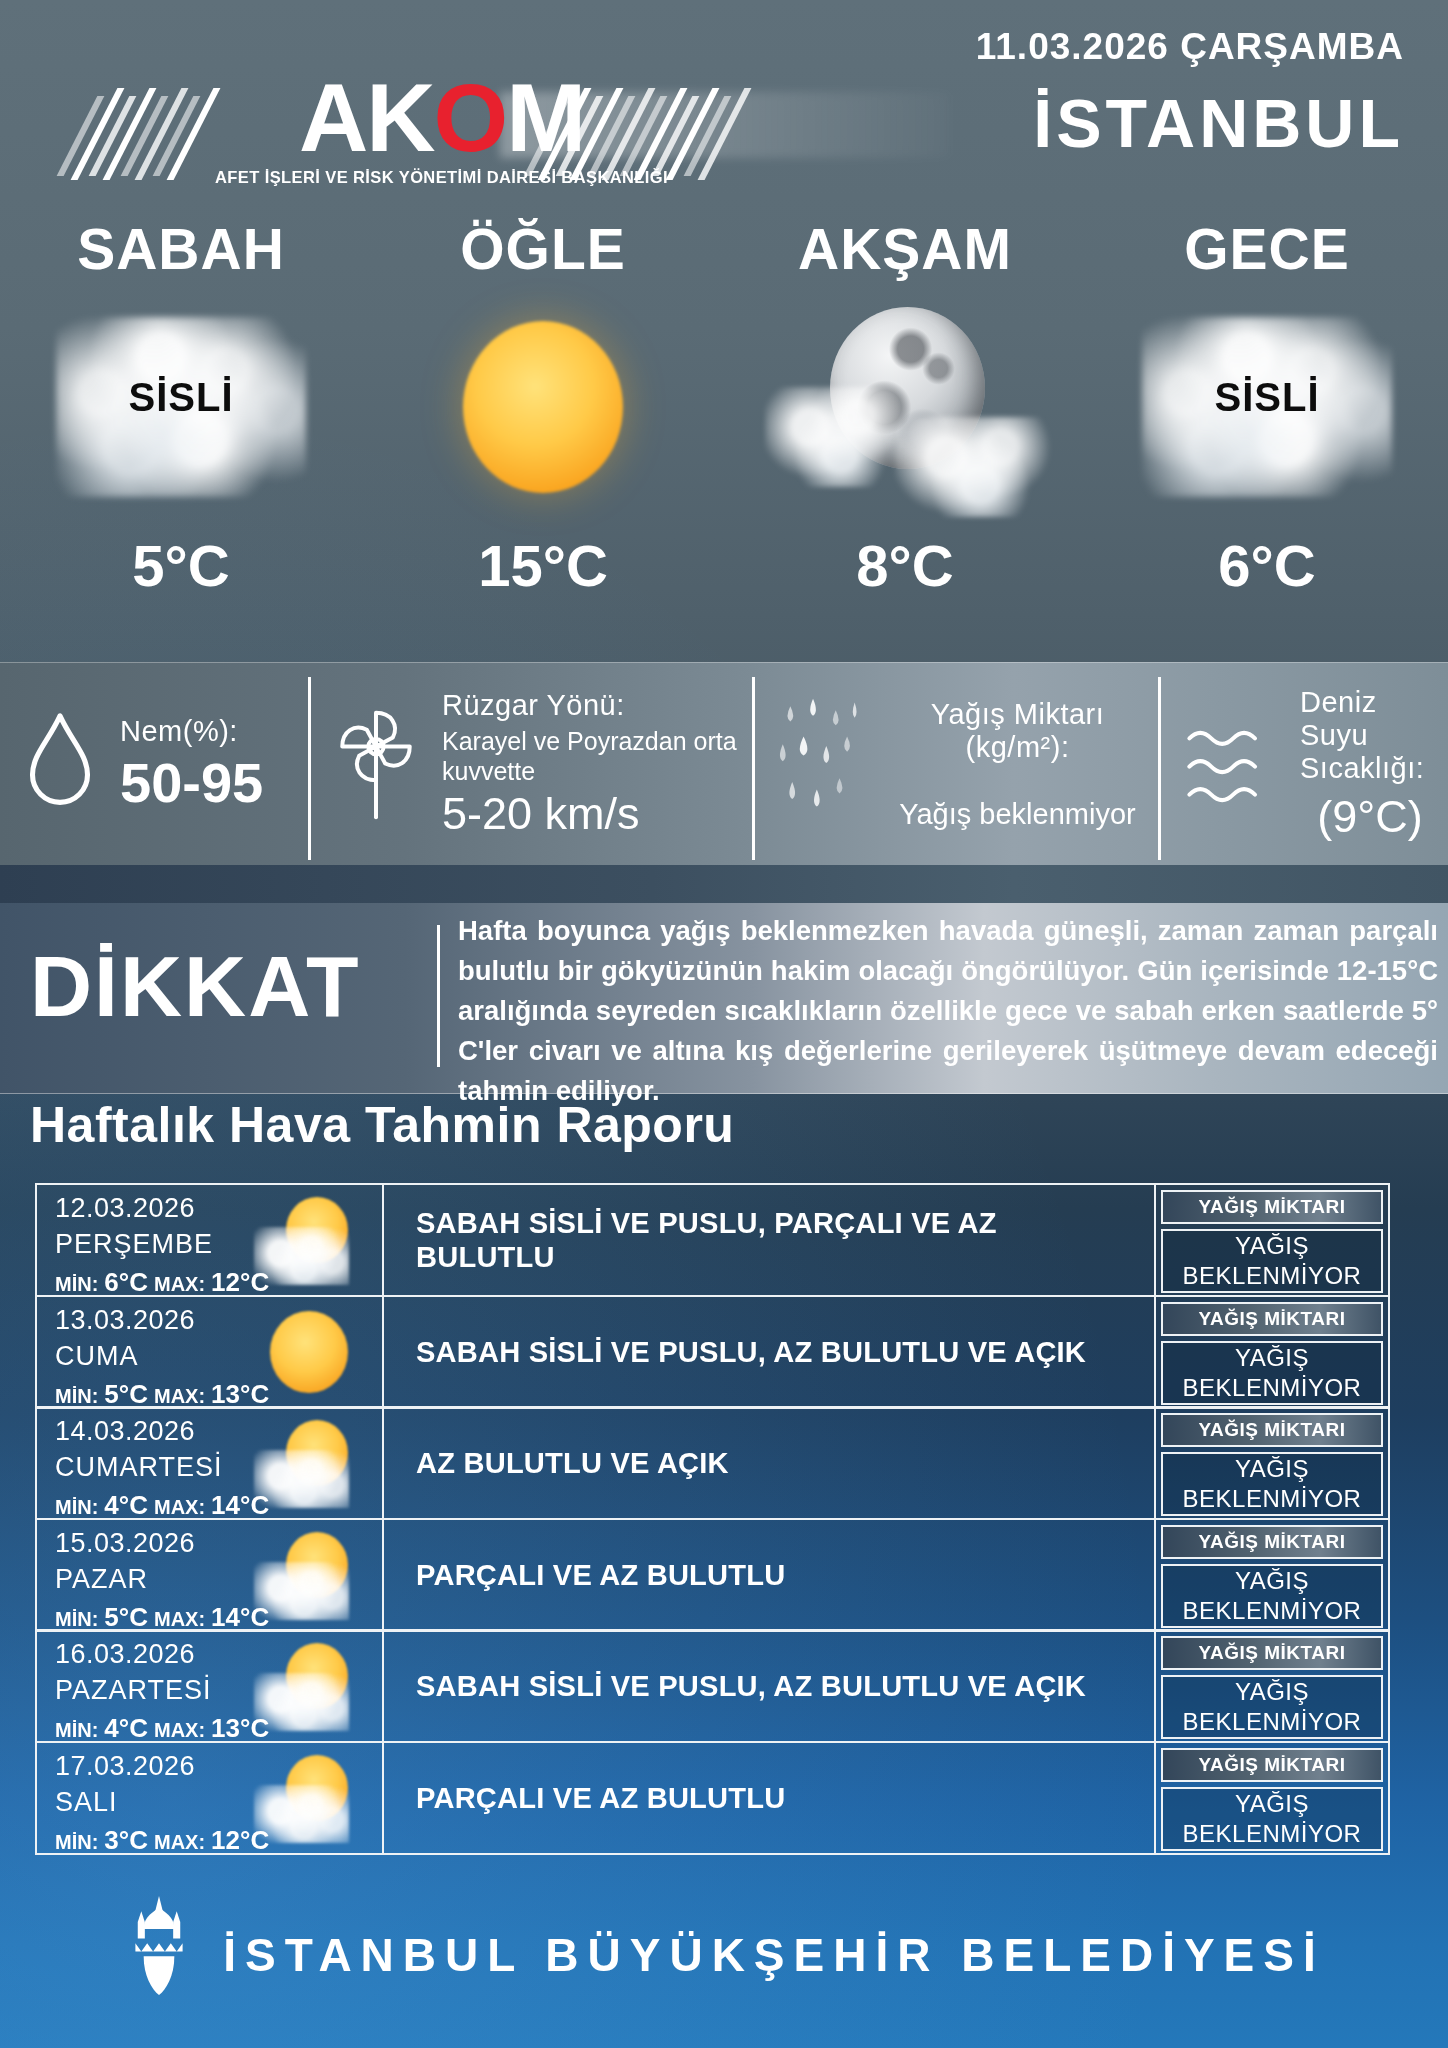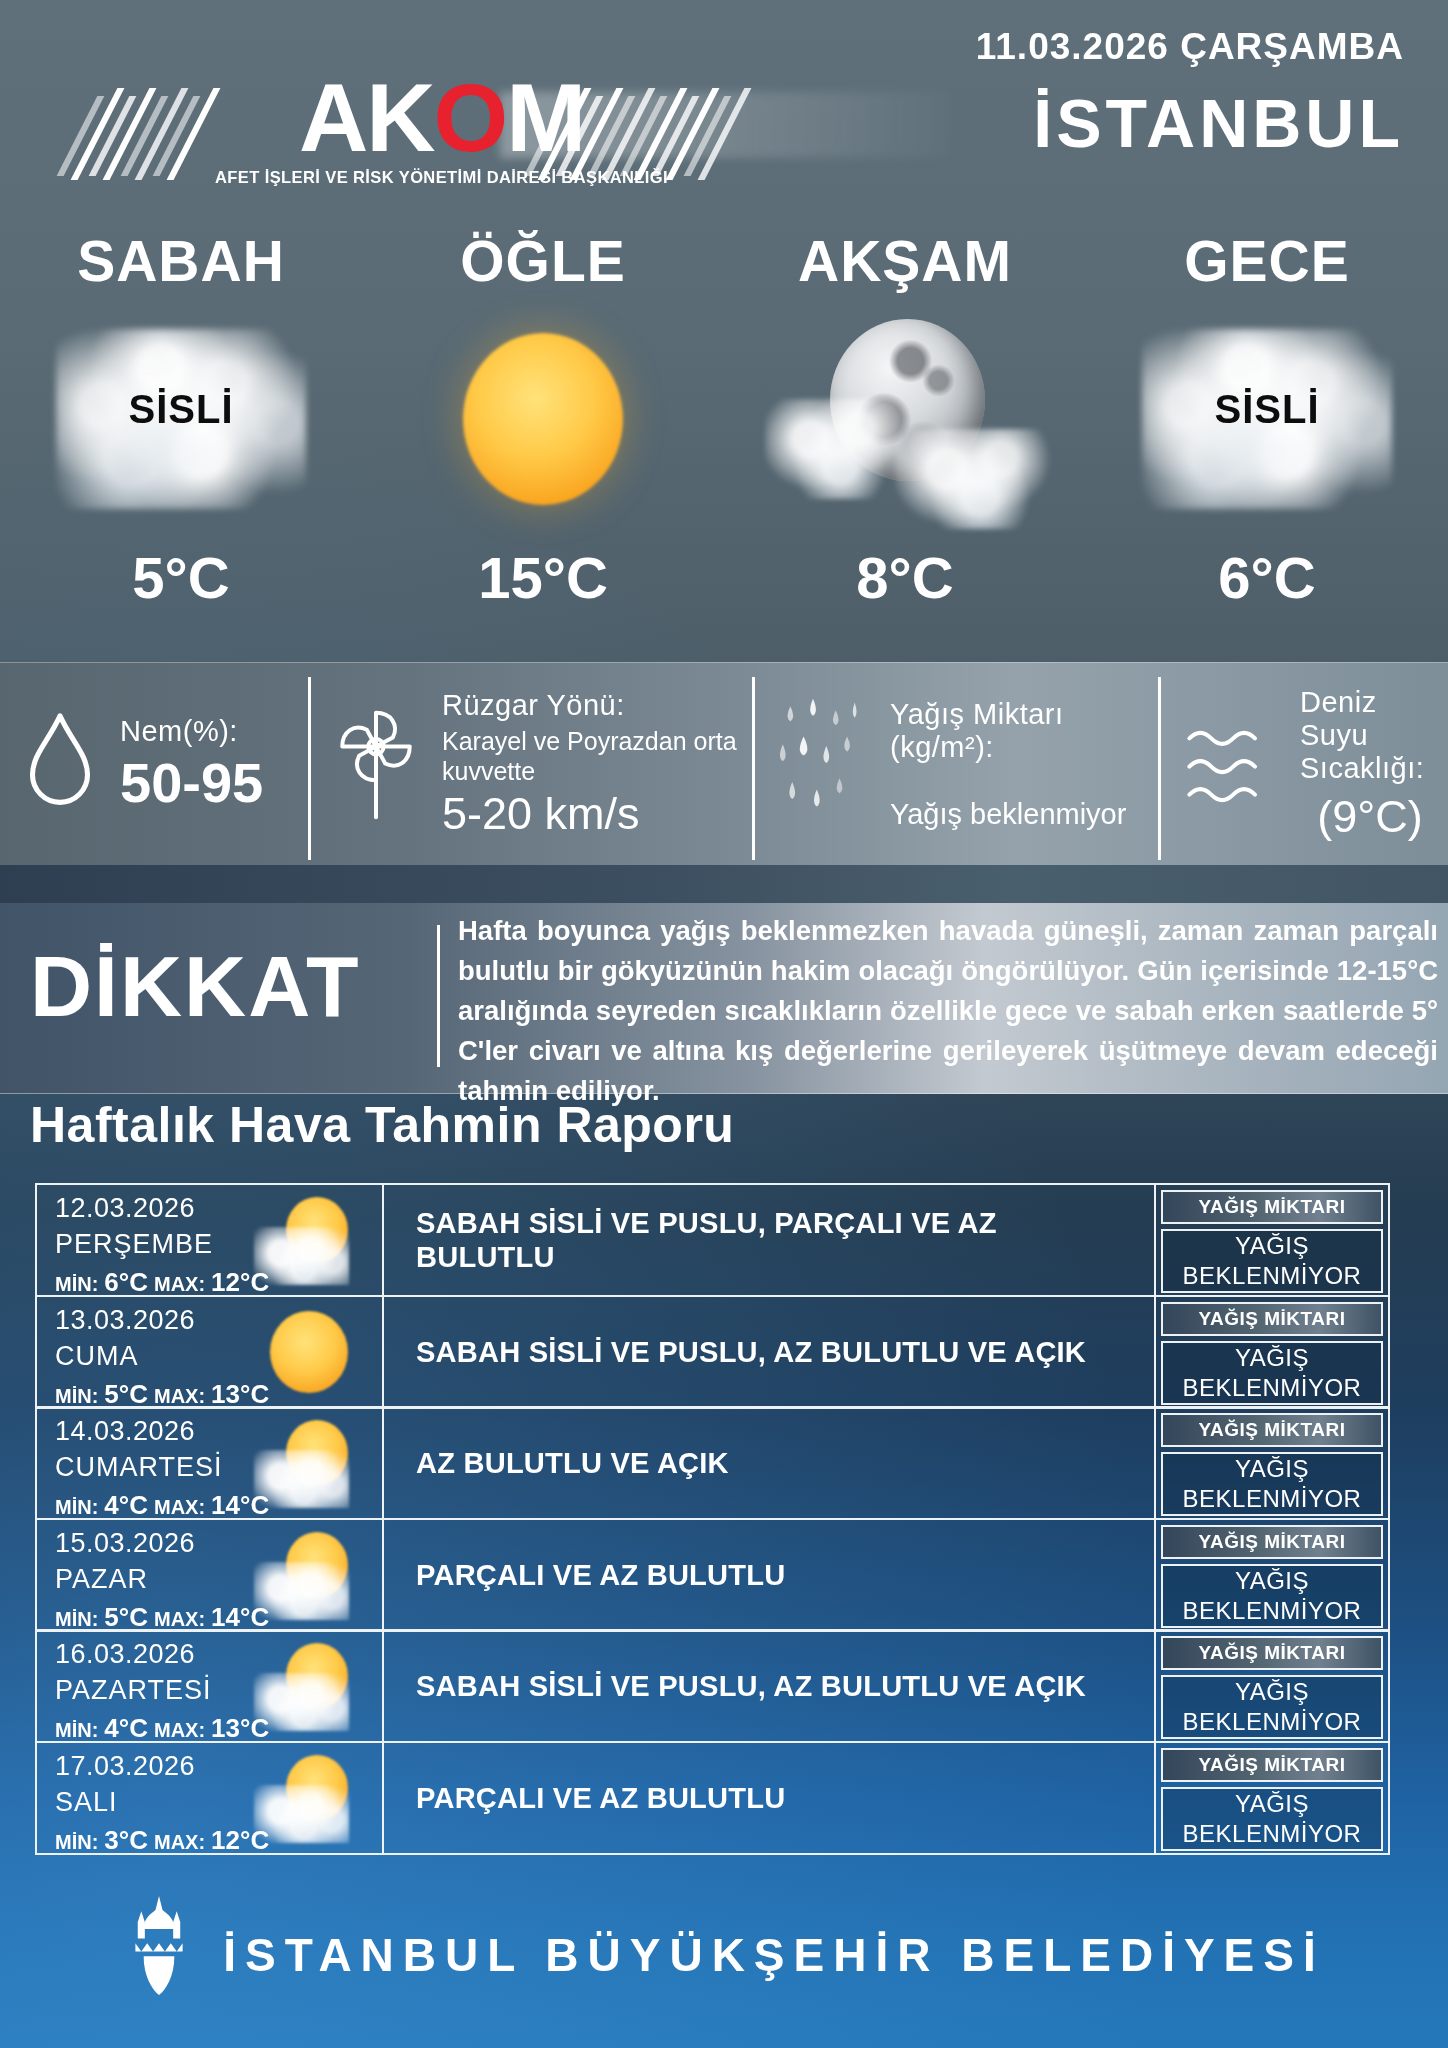--- a/index.html
+++ b/index.html
@@ -18,21 +18,21 @@
   .stripes{position:absolute;display:flex;gap:9px;transform:skewX(-27deg);}
   .stripes span{display:block;width:7px;height:92px;background:#fff;}
   .stripes span:nth-child(odd){opacity:.55;height:80px;margin-top:8px;}
   .stripes span:nth-child(3n){opacity:.8;}
   .st-left{left:78px;top:88px;}
   .st-right{left:545px;top:88px;}
   .akom{position:absolute;left:215px;top:70px;text-align:center;}
   .akom-word{font-size:96px;line-height:96px;font-weight:bold;letter-spacing:-2px;}
   .akom-sub{font-size:16.5px;font-weight:bold;letter-spacing:.4px;margin-top:2px;}
   
-  .dayparts{position:absolute;top:222px;left:0;right:0;height:430px;display:flex;}
+  .dayparts{position:absolute;top:210px;left:0;right:0;height:430px;display:flex;}
   .dp{flex:1;display:flex;flex-direction:column;align-items:center;}
   .dp-label{font-size:57px;font-weight:bold;letter-spacing:1px;margin-top:6px;}
   .dp-iconbox{height:250px;width:100%;position:relative;display:flex;align-items:center;justify-content:center;}
   .dp-temp{font-size:58px;font-weight:bold;}
   .fog{position:relative;width:250px;height:180px;}
   .fog .puffs{position:absolute;inset:0;filter:blur(3px);background:
     radial-gradient(circle at 18% 42%, rgba(255,255,255,.85) 9%, rgba(255,255,255,0) 34%),
     radial-gradient(circle at 42% 22%, rgba(255,255,255,.95) 11%, rgba(255,255,255,0) 36%),
     radial-gradient(circle at 68% 30%, rgba(255,255,255,.85) 10%, rgba(255,255,255,0) 34%),
     radial-gradient(circle at 88% 52%, rgba(240,243,246,.7) 9%, rgba(255,255,255,0) 30%),
@@ -58,21 +58,21 @@
     radial-gradient(circle at 62% 30%, rgba(255,255,255,.85) 13%, rgba(255,255,255,0) 40%),
     radial-gradient(circle at 50% 68%, rgba(240,244,247,.9) 16%, rgba(255,255,255,0) 46%);}
   .mf1{left:-10px;top:80px;} .mf2{left:120px;top:110px;width:170px;}
   
   .metrics{position:absolute;top:662px;left:0;right:0;height:203px;
     background:linear-gradient(90deg,#57666f 0%,#64737d 28%,#7c8b95 52%,#95a2ac 70%,#8a99a3 84%,#7e8e98 100%);
     border-top:1px solid rgba(255,255,255,.30);display:flex;}
   .metrics .sep{position:absolute;top:14px;bottom:6px;width:2.5px;background:#fff;}
   .sep1{left:308px;} .sep2{left:752px;} .sep3{left:1158px;}
   .metric{position:absolute;top:0;bottom:0;display:flex;align-items:center;}
-  .m1{left:20px;width:280px;} .m2{left:330px;width:410px;} .m3{left:775px;width:370px;} .m4{left:1180px;width:260px;}
+  .m1{left:20px;width:280px;} .m2{left:330px;width:410px;} .m3{left:775px;width:370px;text-align:center;} .m4{left:1180px;width:260px;}
   .m-icon{flex:0 0 auto;margin-right:20px;display:flex;align-items:center;justify-content:center;}
   .m-text{display:flex;flex-direction:column;}
   .m-label{font-size:29px;letter-spacing:.5px;}
   .m-detail{font-size:25px;margin-top:4px;line-height:30px;}
   .m-big{font-size:56px;font-weight:bold;margin-top:2px;}
   .m-mid{font-size:45px;margin-top:2px;}
   .m-val{font-size:29px;margin-top:34px;}
   .m-center{font-size:45px;margin-top:6px;text-align:center;}
   
   .strip{position:absolute;top:865px;left:0;right:0;height:38px;

